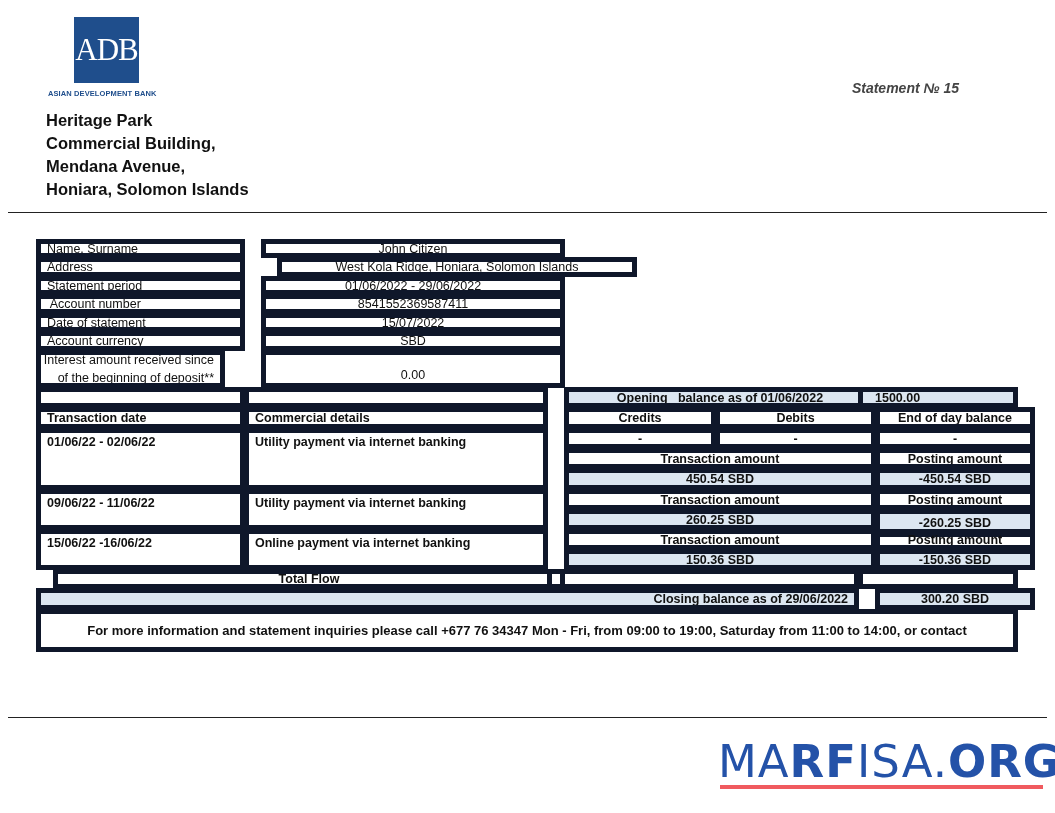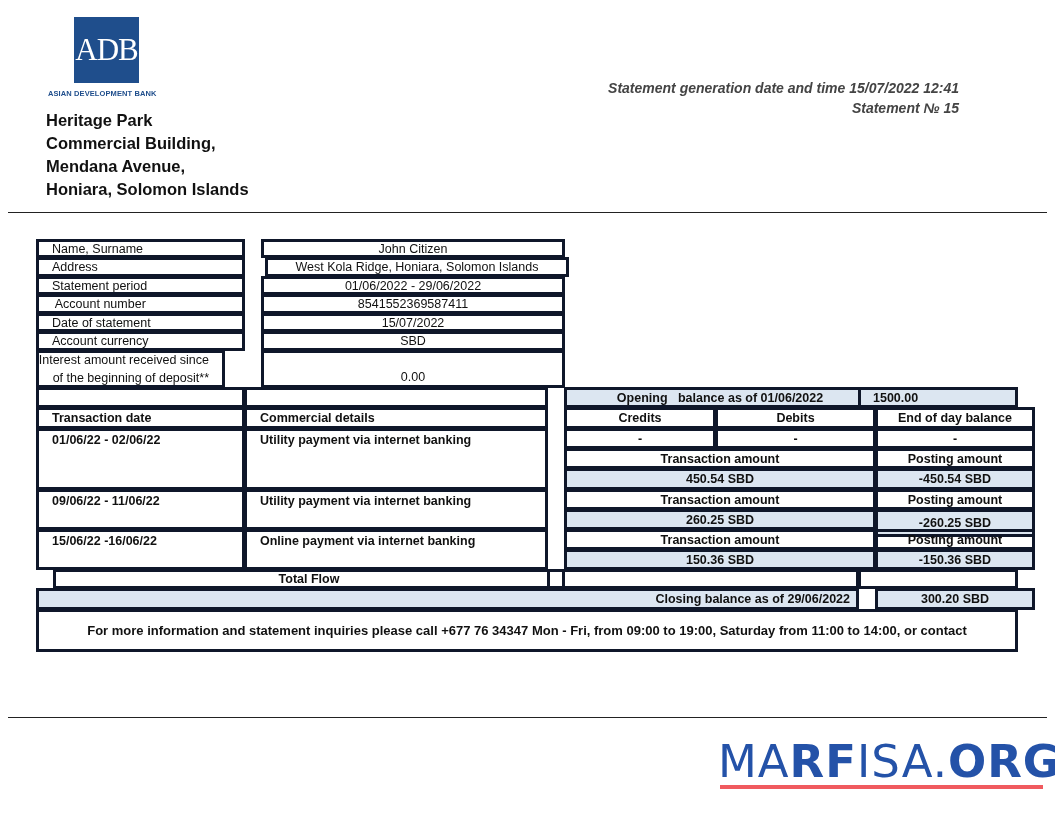--- a/index.html
+++ b/index.html
@@ -2,21 +2,21 @@
 <html><head>
 <meta charset="utf-8">
 <style>
   html,body{margin:0;padding:0;background:#fff;}
   body{width:1055px;height:813px;position:relative;font-family:"Liberation Sans",sans-serif;color:#111;overflow:hidden;}
   .logo-box{position:absolute;left:74px;top:17px;width:65px;height:66px;background:#1f4e8c;color:#fff;font-family:"Liberation Serif",serif;font-size:31px;display:flex;align-items:center;justify-content:center;letter-spacing:-1px;}
   .logo-sub{position:absolute;left:48px;top:89px;font-size:7.5px;font-weight:bold;color:#1f4e8c;letter-spacing:0.1px;}
   .address{position:absolute;left:46px;top:109px;font-size:16.5px;font-weight:bold;line-height:23px;}
   .gen{position:absolute;right:96px;top:78px;text-align:right;font-size:14px;font-style:italic;font-weight:bold;color:#444;line-height:20px;}
   .hr{position:absolute;left:8px;width:1039px;height:1px;background:#222;}
-  .cell{position:absolute;box-sizing:border-box;border:3px solid #0f172a;font-size:12.5px;display:flex;align-items:center;padding:0 13px;overflow:hidden;white-space:nowrap;}
+  .cell{position:absolute;box-sizing:border-box;border:5px solid #0f172a;font-size:12.5px;display:flex;align-items:center;padding:0 6px;overflow:hidden;white-space:nowrap;}
   .c{justify-content:center;margin-left:17px;}
   .b{font-weight:bold;}
   .i{}
   .blue{background:#dce6f1;}
   .top{align-items:flex-start;padding-top:2px;}
   .marfisa{position:absolute;left:718px;top:738px;font-size:45px;color:#2452a8;letter-spacing:1px;font-family:"DejaVu Sans",sans-serif;line-height:48px;}
   .marfisa b{font-weight:bold;}
   .m-line{position:absolute;left:720px;top:785px;width:323px;height:4px;background:#f05a5f;}
 </style>
 </head>
@@ -28,31 +28,30 @@
 <div class="logo-sub">ASIAN DEVELOPMENT BANK</div>
 
 <div class="address">
   <div>Heritage Park</div>
   <div>Commercial Building,</div>
   <div>Mendana Avenue,</div>
   <div>Honiara, Solomon Islands</div>
 </div>
 
 <div class="gen">
-  <div>Statement generation date and time 15/07/2022 12:41</div>
   <div>Statement № 15</div>
 </div>
 
 <div class="hr" style="top:212px"></div>
 
 <div>
   <div class="cell" style="left:36px;top:239px;width:209px;height:19px">Name, Surname</div>
   <div class="cell c" style="left:244px;top:239px;width:304px;height:19px">John Citizen</div>
   <div class="cell" style="left:36px;top:257px;width:209px;height:20px">Address</div>
-  <div class="cell c" style="left:248px;top:257px;width:304px;height:20px">West Kola Ridge, Honiara,  Solomon Islands</div>
+  <div class="cell c" style="left:260px;top:257px;width:360px;height:20px">West Kola Ridge, Honiara,  Solomon Islands</div>
   <div class="cell" style="left:36px;top:276px;width:209px;height:19px">Statement period</div>
   <div class="cell c" style="left:244px;top:276px;width:304px;height:19px">01/06/2022 - 29/06/2022</div>
   <div class="cell" style="left:36px;top:294px;width:209px;height:20px;white-space:pre"> Account number</div>
   <div class="cell c" style="left:244px;top:294px;width:304px;height:20px">8541552369587411</div>
   <div class="cell" style="left:36px;top:313px;width:209px;height:19px">Date of statement</div>
   <div class="cell c" style="left:244px;top:313px;width:304px;height:19px">15/07/2022</div>
   <div class="cell" style="left:36px;top:331px;width:209px;height:20px">Account currency</div>
   <div class="cell c" style="left:244px;top:331px;width:304px;height:20px">SBD</div>
   <div class="cell" style="left:36px;top:350px;width:189px;height:38px;flex-direction:column;align-items:flex-end;justify-content:center;line-height:18px">
     <span>Interest amount received since</span>

